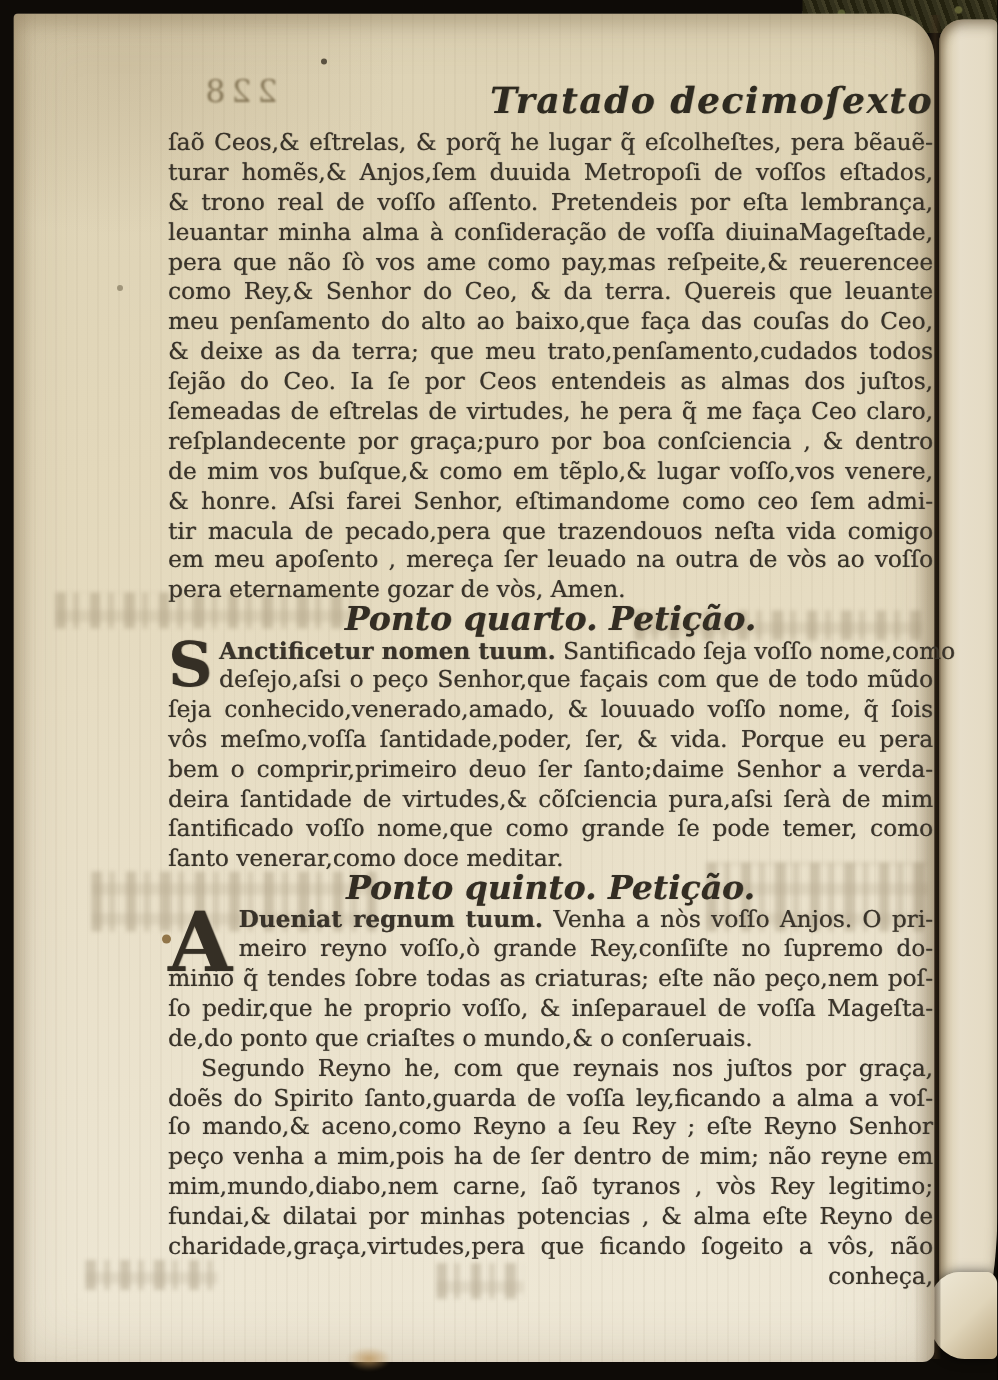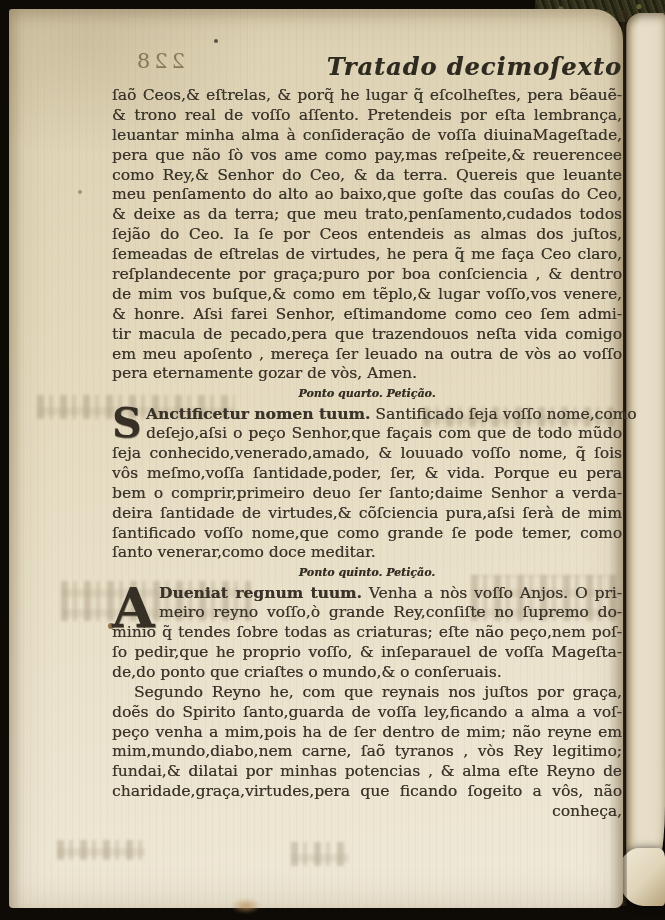--- a/index.html
+++ b/index.html
@@ -45,21 +45,21 @@
   .text-body{position:absolute;left:103px;top:77px;width:510px;color:#39332a;
     font-size:15.5px;text-shadow:.3px .3px .5px rgba(44,38,28,.6);}
   .para{position:relative;}
   .line{line-height:19.9px;height:19.9px;overflow:visible;white-space:nowrap;
     text-align:justify;text-align-last:justify;}
   .line.no-just{text-align-last:left;}
   .line.ind-s{padding-left:34px;}
   .line.ind-a{padding-left:47px;}
   .line.first-ind{padding-left:22px;}
   .sec-heading{line-height:19.9px;height:19.9px;text-align:right;text-align-last:center;
-    font-style:italic;font-weight:bold;font-size:11px;color:#332d23;}
+    font-style:italic;font-weight:bold;font-size:22px;color:#332d23;}
   .drop-cap{position:absolute;left:0;font-weight:bold;color:#352f25;
     text-shadow:.5px .5px .7px rgba(40,35,25,.6);}
   .drop-cap.s{top:-1px;font-size:41px;line-height:40px;}
   .drop-cap.a{top:0;font-size:55px;line-height:50px;}
   .catchword{line-height:19.9px;height:19.9px;text-align:center;text-align-last:right;}
   .run-italic{font-weight:bold;}
 
   
   .smudge{position:absolute;filter:blur(1.4px);opacity:.5;pointer-events:none;
     background:
@@ -96,25 +96,26 @@
     <div class="speck dot1"></div>
     <div class="speck dot2"></div>
     <div class="speck dot3"></div>
     <div class="stain"></div>
 
     <div class="header-title">Tratado decimoſexto</div>
 
     <div class="text-body" id="text-block">
         <div class="para">
           <div class="line">ſaõ Ceos,&amp; eſtrelas, &amp; porq̃ he lugar q̃ eſcolheſtes, pera bẽauẽ-</div>
+          <div class="line">turar homẽs,&amp; Anjos,ſem duuida Metropoſi de voſſos eſtados,</div>
           <div class="line">&amp; trono real de voſſo aſſento. Pretendeis por eſta lembrança,</div>
           <div class="line">leuantar minha alma à conſideração de voſſa diuinaMageſtade,</div>
           <div class="line">pera que não ſò vos ame como pay,mas reſpeite,&amp; reuerencee</div>
           <div class="line">como Rey,&amp; Senhor do Ceo, &amp; da terra. Quereis que leuante</div>
-          <div class="line">meu penſamento do alto ao baixo,que goſte das couſas do Ceo,</div>
+          <div class="line">meu penſamento do alto ao baixo,que faça das couſas do Ceo,</div>
           <div class="line">&amp; deixe as da terra; que meu trato,penſamento,cudados todos</div>
           <div class="line">ſejão do Ceo. Ia ſe por Ceos entendeis as almas dos juſtos,</div>
           <div class="line">ſemeadas de eſtrelas de virtudes, he pera q̃ me faça Ceo claro,</div>
           <div class="line">reſplandecente por graça;puro por boa conſciencia , &amp; dentro</div>
           <div class="line">de mim vos buſque,&amp; como em tẽplo,&amp; lugar voſſo,vos venere,</div>
           <div class="line">&amp; honre. Aſsi farei Senhor, eſtimandome como ceo ſem admi-</div>
           <div class="line">tir macula de pecado,pera que trazendouos neſta vida comigo</div>
           <div class="line">em meu apoſento , mereça ſer leuado na outra de vòs ao voſſo</div>
           <div class="line no-just">pera eternamente gozar de vòs, Amen.</div>
         </div>
@@ -135,20 +136,21 @@
           <span class="drop-cap a">A</span>
           <div class="line ind-a"><span class="run-italic">Dueniat regnum tuum.</span><span> Venha a nòs voſſo Anjos. O pri-</span></div>
           <div class="line ind-a">meiro reyno voſſo,ò grande Rey,conſiſte no ſupremo do-</div>
           <div class="line">minio q̃ tendes ſobre todas as criaturas; eſte não peço,nem poſ-</div>
           <div class="line">ſo pedir,que he proprio voſſo, &amp; inſeparauel de voſſa Mageſta-</div>
           <div class="line no-just">de,do ponto que criaſtes o mundo,&amp; o conſeruais.</div>
         </div>
         <div class="para">
           <div class="line first-ind">Segundo Reyno he, com que reynais nos juſtos por graça,</div>
           <div class="line">doẽs do Spirito ſanto,guarda de voſſa ley,ficando a alma a voſ-</div>
+          <div class="line">ſo mando,&amp; aceno,como Reyno a ſeu Rey ; eſte Reyno Senhor</div>
           <div class="line">peço venha a mim,pois ha de ſer dentro de mim; não reyne em</div>
           <div class="line">mim,mundo,diabo,nem carne, ſaõ tyranos , vòs Rey legitimo;</div>
           <div class="line">fundai,&amp; dilatai por minhas potencias , &amp; alma eſte Reyno de</div>
           <div class="line">charidade,graça,virtudes,pera que ficando ſogeito a vôs, não</div>
         </div>
         <div class="catchword">conheça,</div>
       </div>
   </div>
 </div>
 

